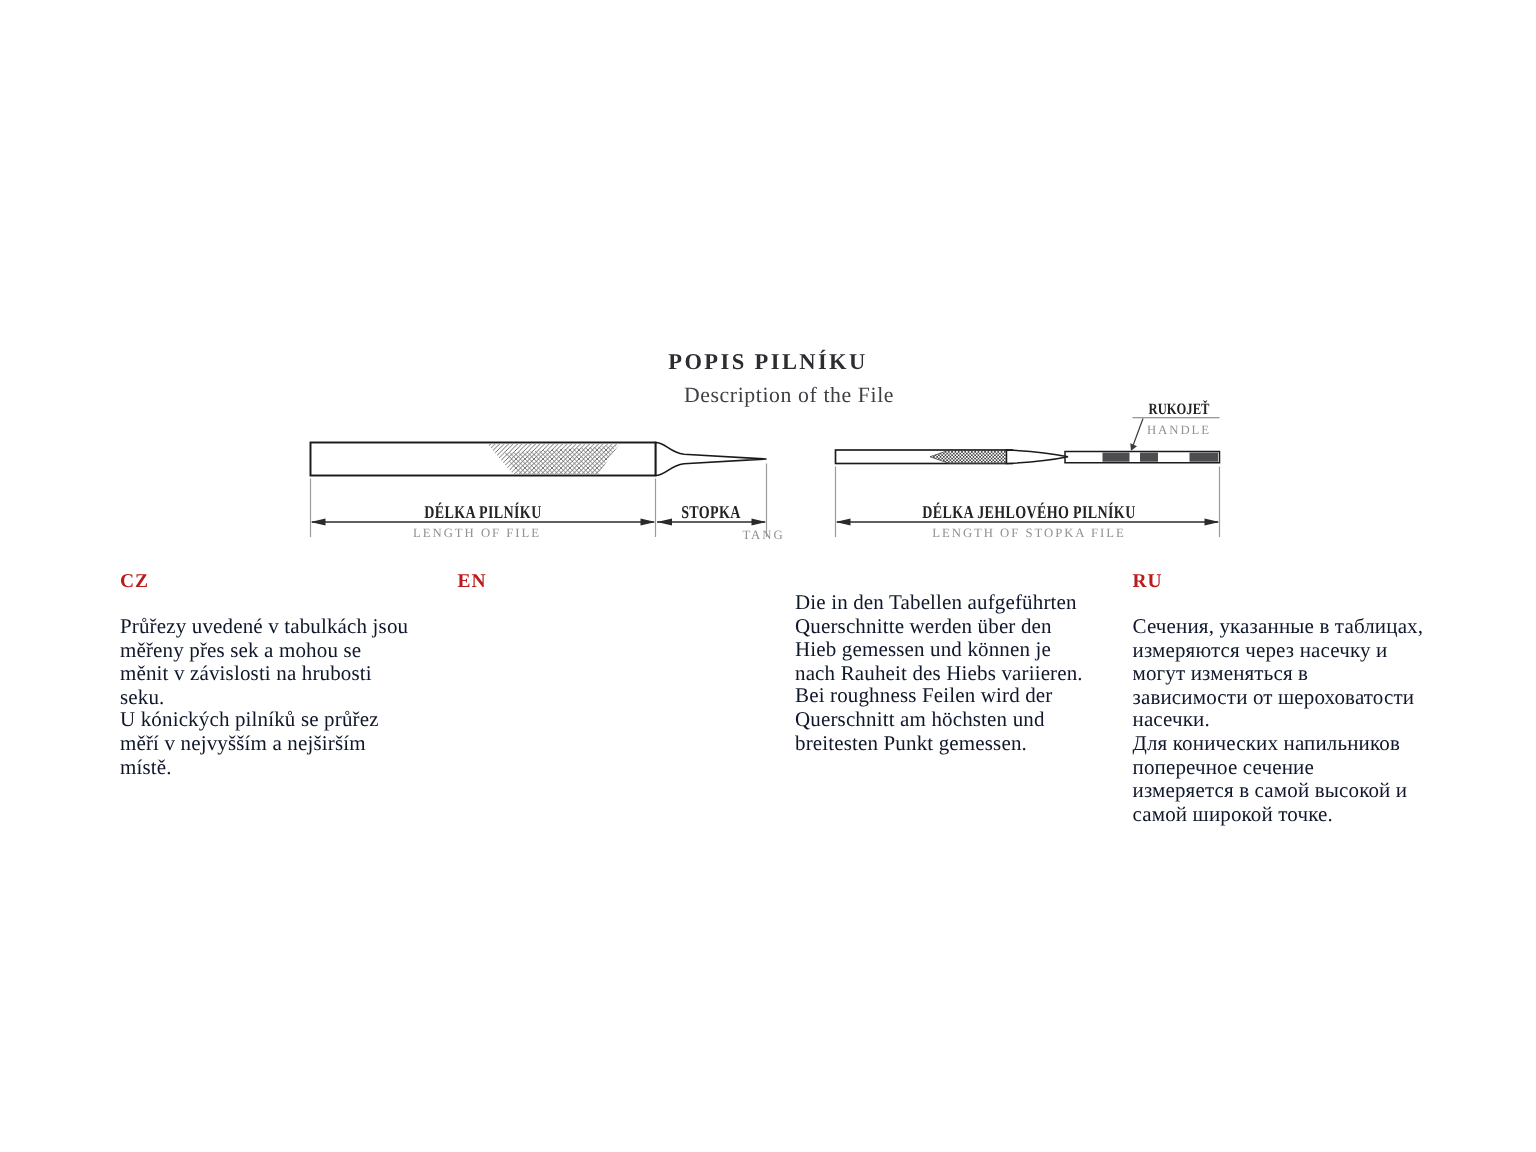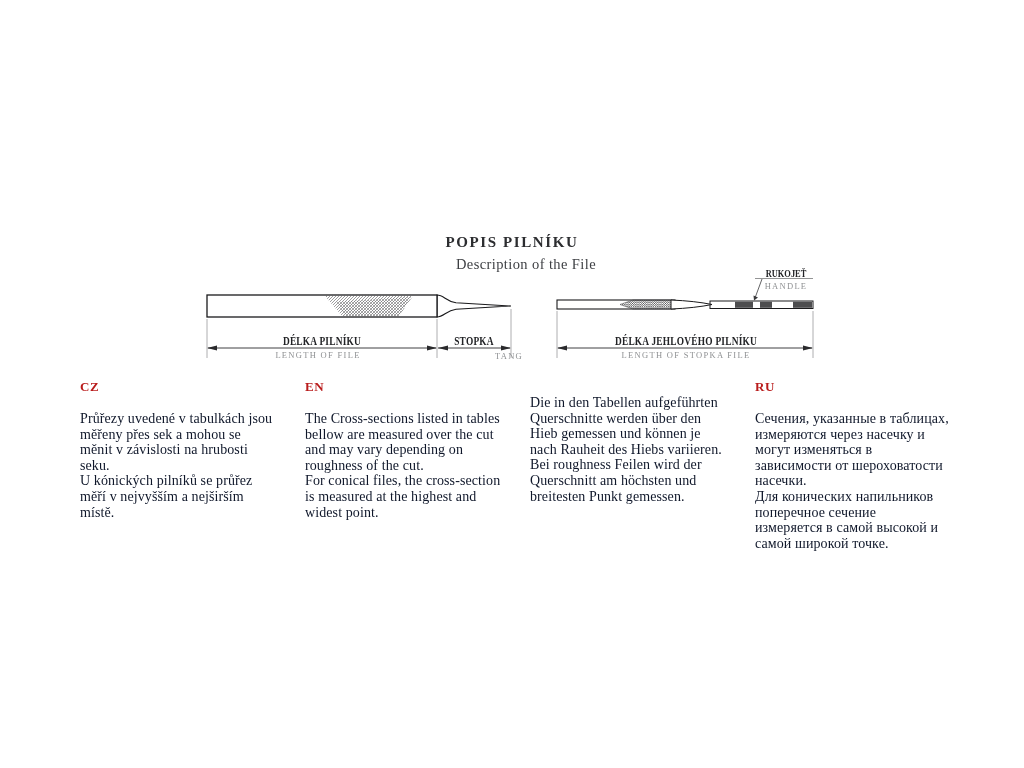--- a/index.html
+++ b/index.html
@@ -114,27 +114,20 @@
     <div class="body">Průřezy uvedené v tabulkách jsou
 měřeny přes sek a mohou se
 měnit v závislosti na hrubosti
 seku.
 U kónických pilníků se průřez
 měří v nejvyšším a nejširším
 místě.</div>
   </div>
   <div class="col col-en">
     <p class="lang">EN</p>
-    <div class="body">The Cross-sections listed in tables
-bellow are measured over the cut
-and may vary depending on
-roughness of the cut.
-For conical files, the cross-section
-is measured at the highest and
-widest point.</div>
   </div>
   <div class="col col-de">
     <div class="body">Die in den Tabellen aufgeführten
 Querschnitte werden über den
 Hieb gemessen und können je
 nach Rauheit des Hiebs variieren.
 Bei roughness Feilen wird der
 Querschnitt am höchsten und
 breitesten Punkt gemessen.</div>
   </div>

